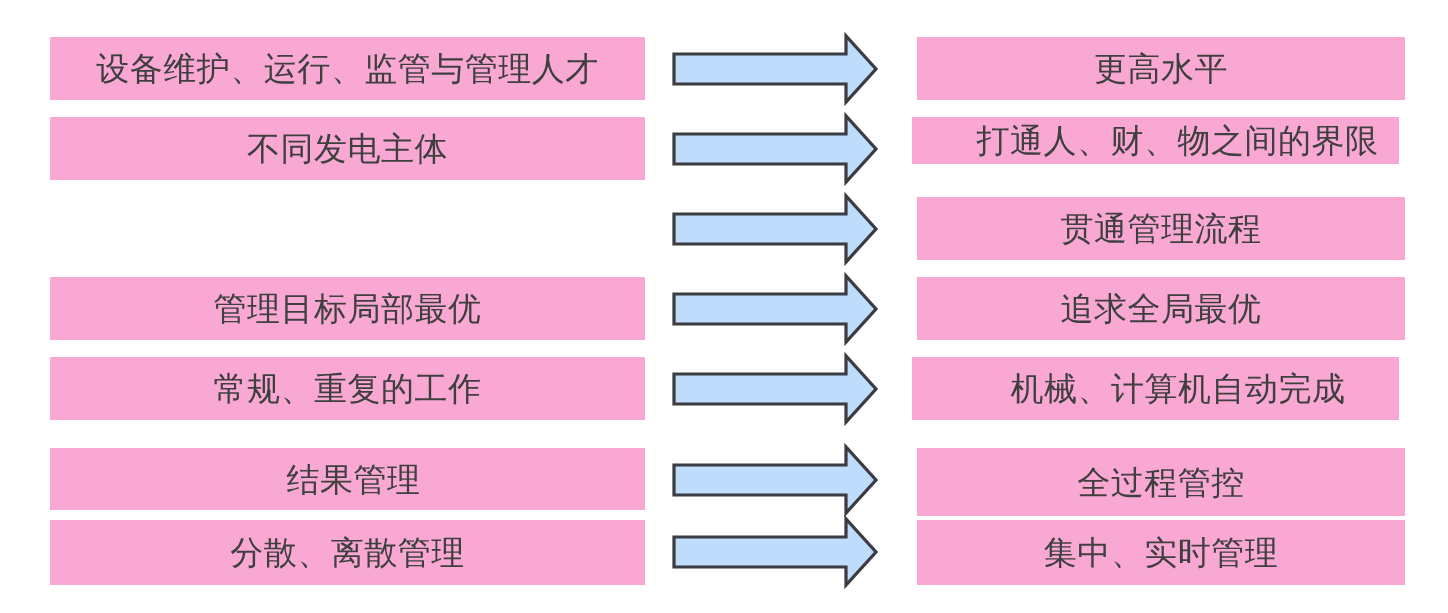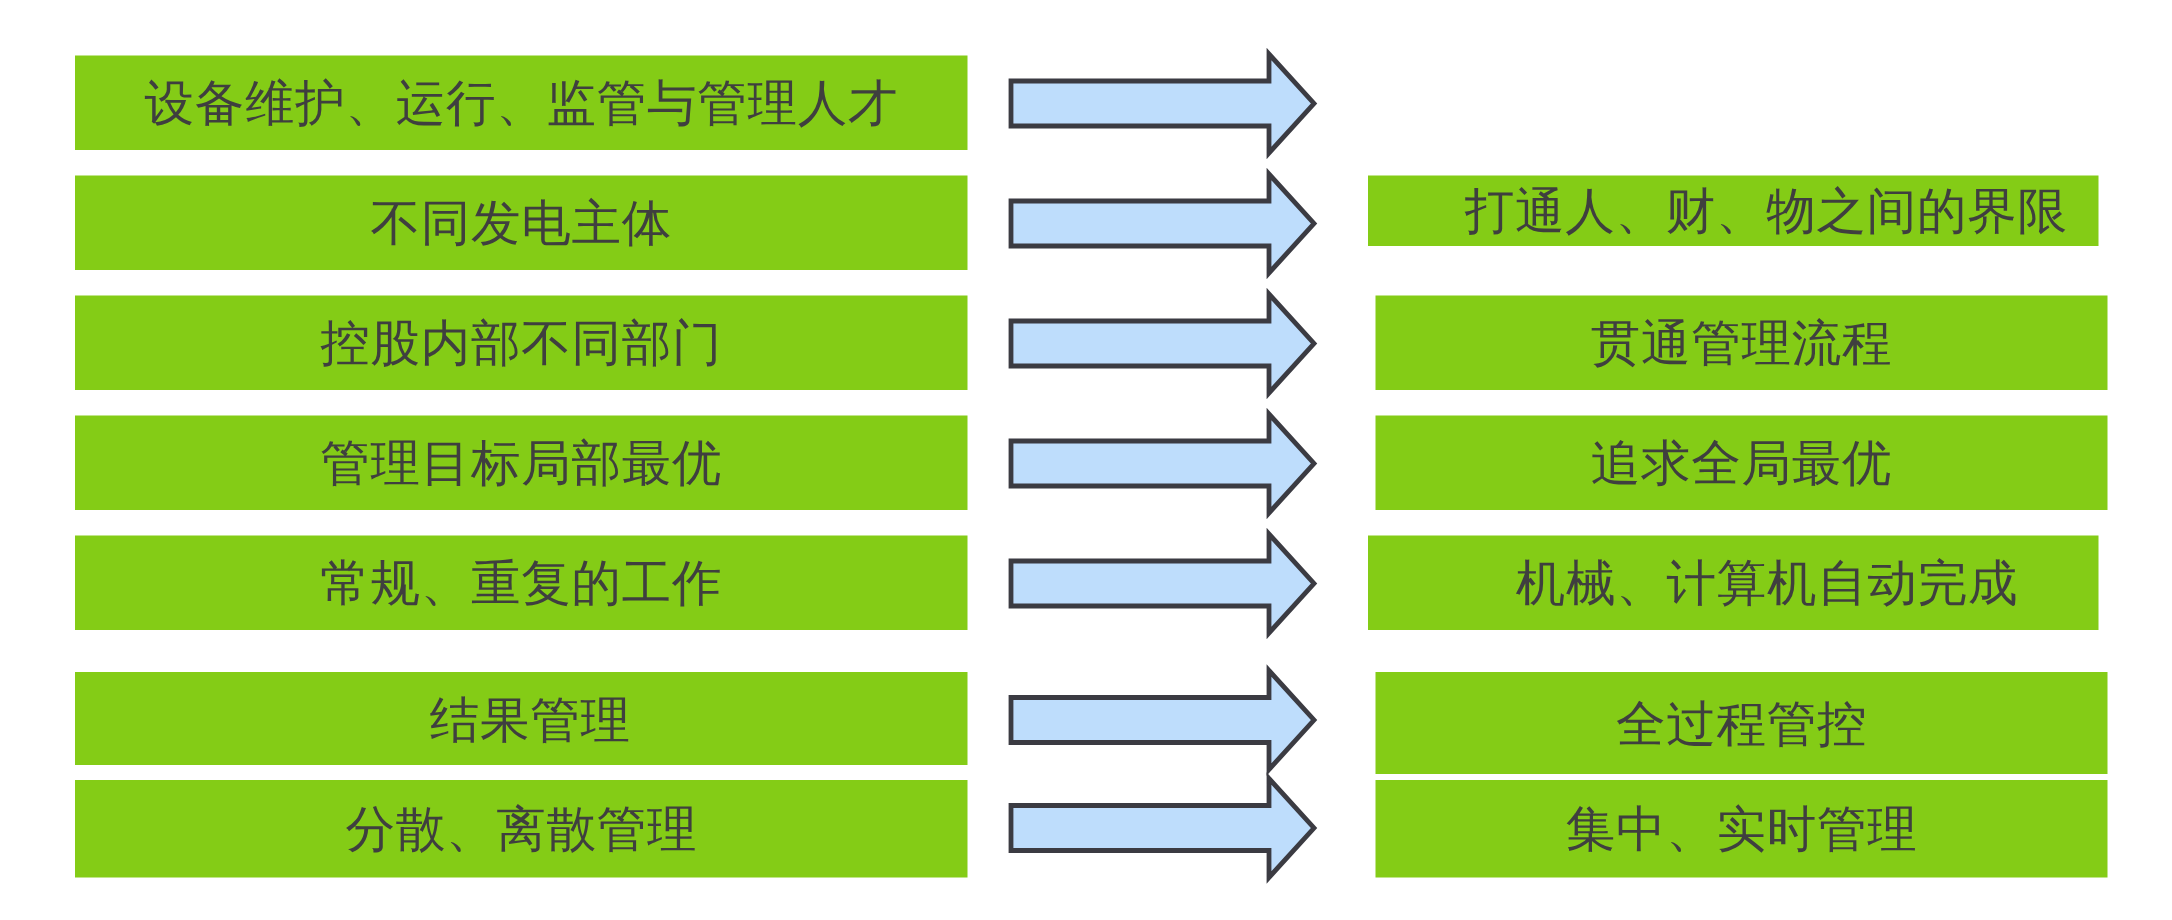--- a/index.html
+++ b/index.html
@@ -23,21 +23,21 @@
 
   .row {
     position: absolute;
     left: 0;
     width: 1448px;
     height: 72px;
   }
 
   .box {
     position: absolute;
-    background: #84cc16;
+    background: #f9a8d4;
     display: flex;
     align-items: center;
     justify-content: center;
     box-sizing: border-box;
     color: #3F3F3F;
     font-size: 33px;
     line-height: 1;
     letter-spacing: 0.5px;
     white-space: nowrap;
   }
@@ -81,32 +81,32 @@
 <body>
 
 <div id="diagram">
     <div class="row" style="top: 37px;">
       <div class="box box-left" style="height: 63px;">设备维护、运行、监管与管理人才</div>
       <div class="arrow">
         <svg viewBox="0 0 210 72" preserveAspectRatio="none">
           <polygon class="arrow-shape" points="4,21 176,21 176,3 206,36 176,69 176,51 4,51"></polygon>
         </svg>
       </div>
+      <div class="box box-right" style="height: 63px;">更高水平</div>
     </div>
     <div class="row" style="top: 117px;">
       <div class="box box-left" style="height: 63px;">不同发电主体</div>
       <div class="arrow">
         <svg viewBox="0 0 210 72" preserveAspectRatio="none">
           <polygon class="arrow-shape" points="4,21 176,21 176,3 206,36 176,69 176,51 4,51"></polygon>
         </svg>
       </div>
       <div class="box box-right wide" style="height: 47px; padding-left: 44px;">打通人、财、物之间的界限</div>
     </div>
     <div class="row" style="top: 197px;">
-      <div class="box box-left" style="height: 63px;">控股内部不同部门</div>
       <div class="arrow">
         <svg viewBox="0 0 210 72" preserveAspectRatio="none">
           <polygon class="arrow-shape" points="4,21 176,21 176,3 206,36 176,69 176,51 4,51"></polygon>
         </svg>
       </div>
       <div class="box box-right" style="height: 63px;">贯通管理流程</div>
     </div>
     <div class="row" style="top: 277px;">
       <div class="box box-left" style="height: 63px;">管理目标局部最优</div>
       <div class="arrow">

